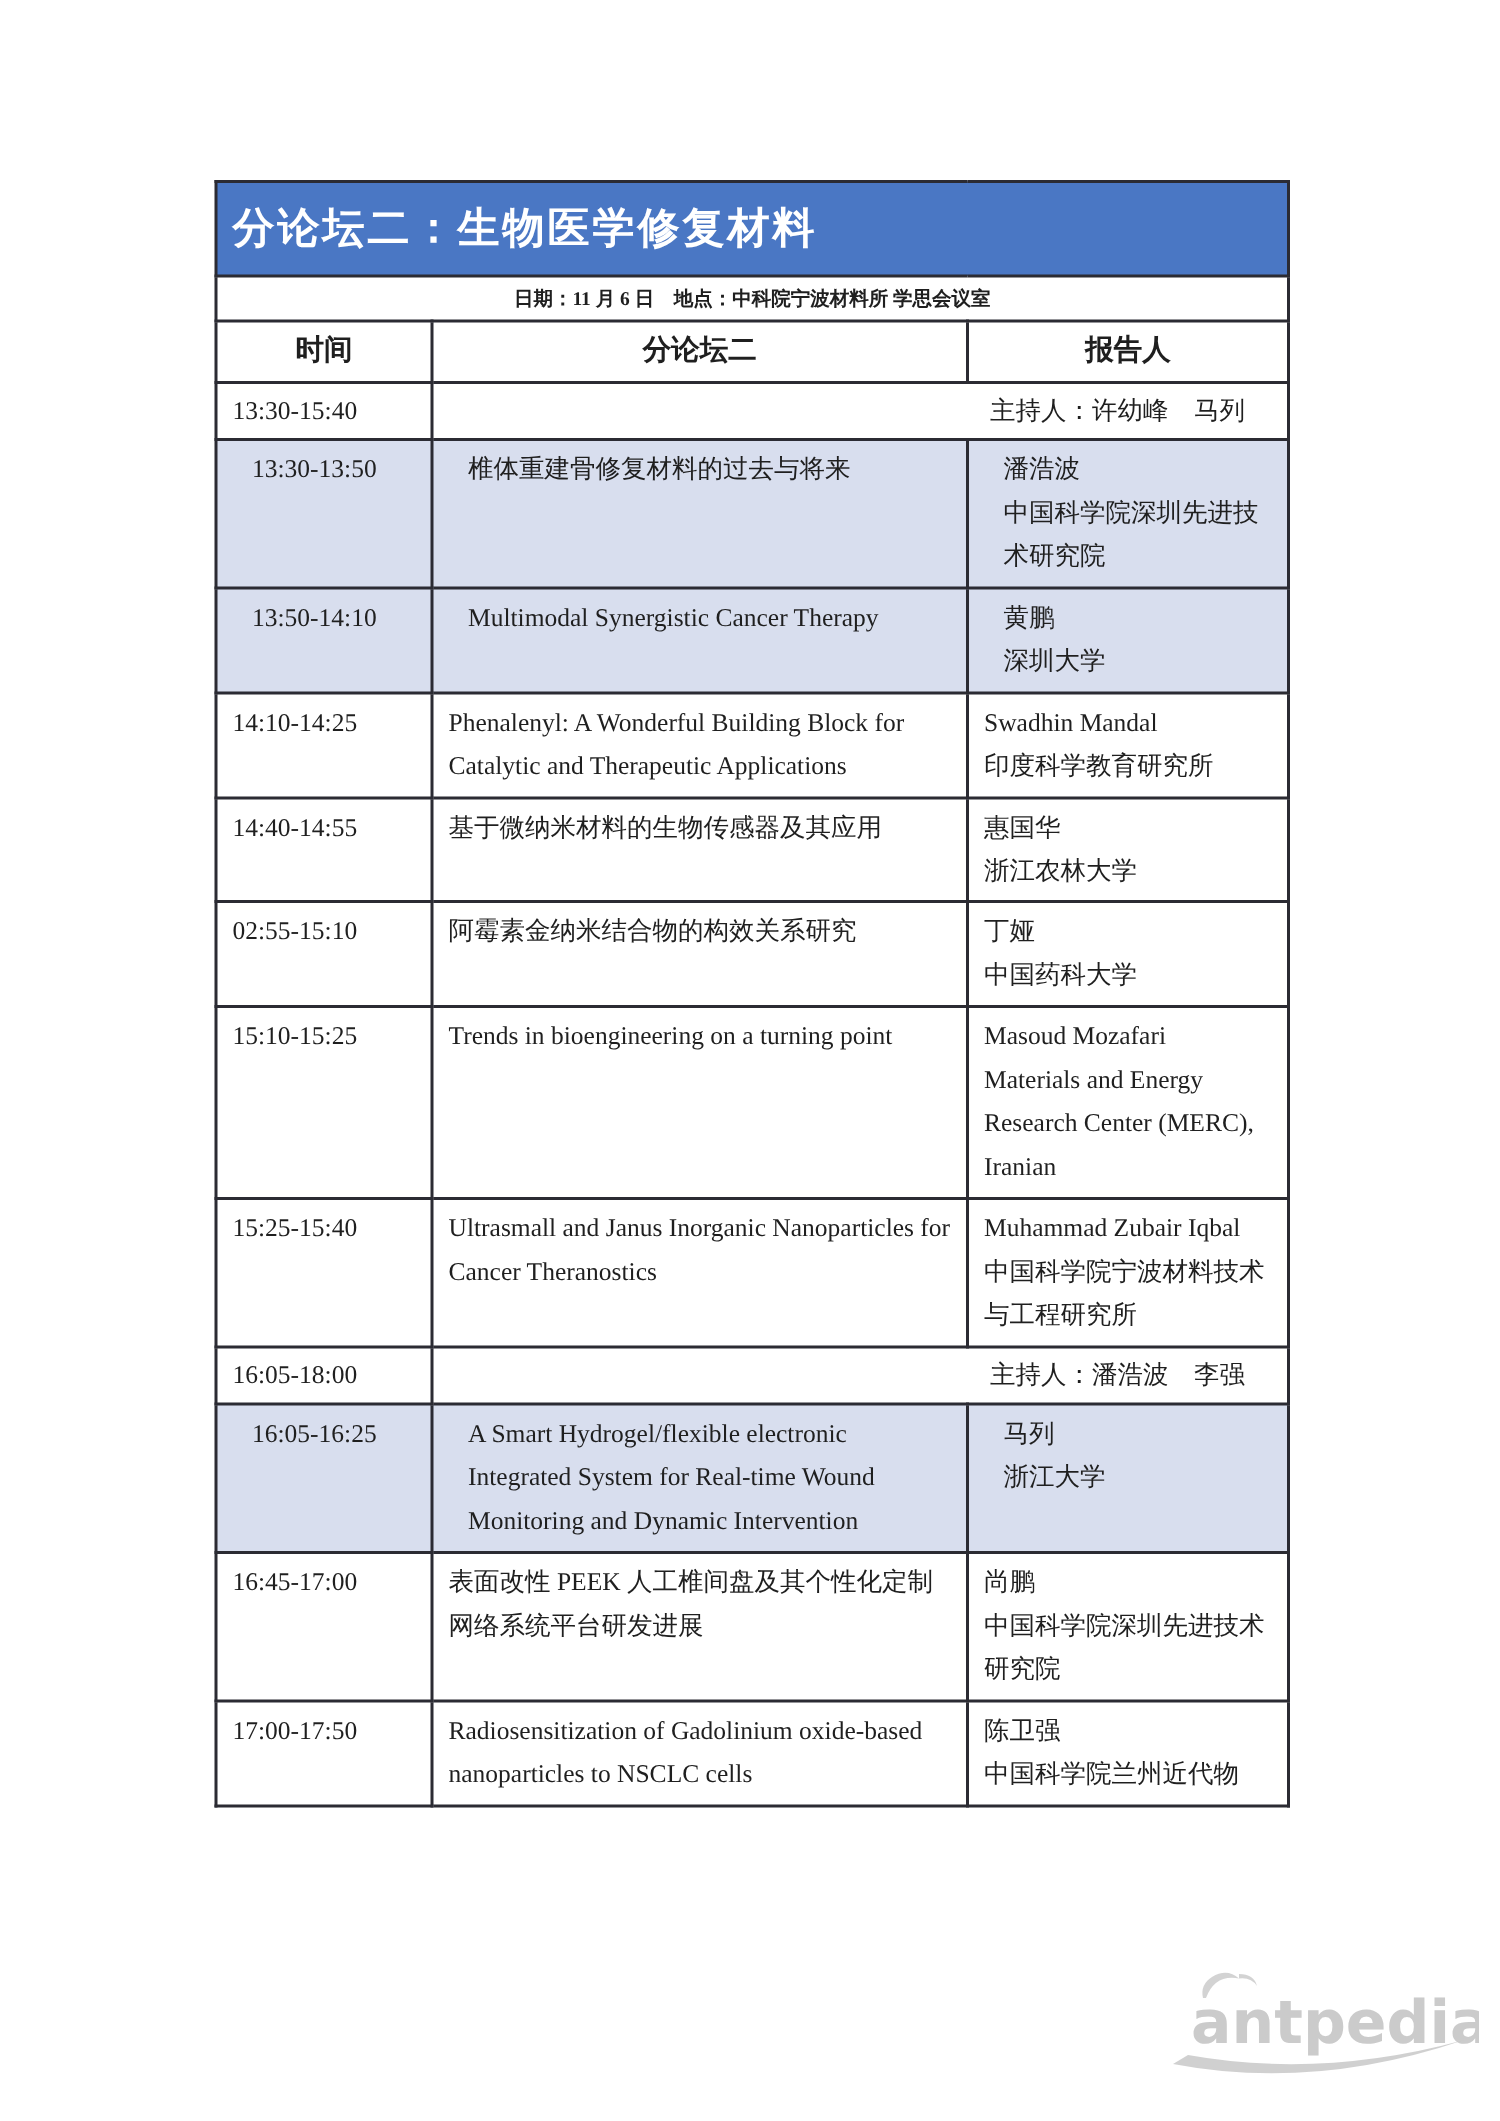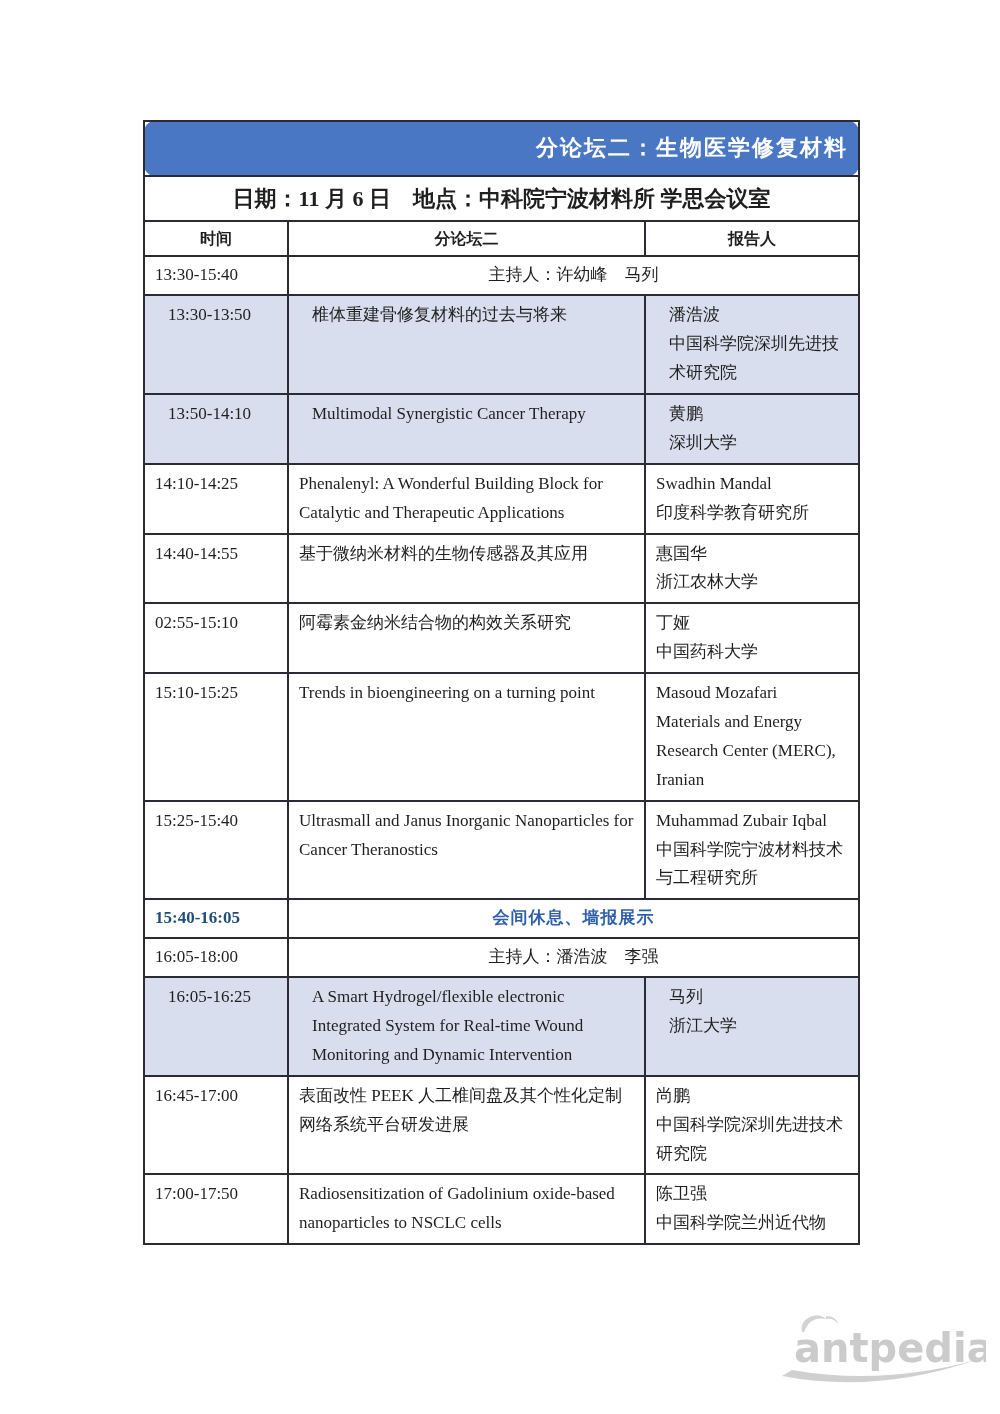--- a/index.html
+++ b/index.html
@@ -27,44 +27,43 @@
     border: 2px solid var(--border, #2b2b33);
     vertical-align: top;
     padding: 5px 10px;
     line-height: 1.7;
     font-weight: normal;
     word-wrap: break-word;
   }
   tr.title-row td {
     background: var(--header-bg, #4a77c4);
     color: var(--header-text, #ffffff);
-    text-align: right;
-    font-size: 22px;
+    text-align: left;
+    font-size: 28px;
     font-weight: bold;
     letter-spacing: 2px;
     padding: 11px 10px;
     line-height: 1.4;
-    border-radius: 11px;
   }
   tr.date-row td {
     text-align: center;
     font-weight: bold;
     padding: 3px 27px;
-    font-size: 22px;
+    font-size: 13px;
   }
   tr.cols th {
     text-align: center;
     font-weight: bold;
     padding: 3px 10px;
-    font-size: 16px;
+    font-size: 19px;
   }
   td.time { padding-left: 8px; padding-right: 4px; }
   td.speaker div { line-height: 1.7; }
   tr.shaded td { background: var(--shaded-row, #d8deee); padding-left: 23px; }
-  tr.chair td.merged { text-align: center; padding: 4px 28px; }
+  tr.chair td.merged { text-align: right; padding: 4px 28px; }
   tr.chair td, tr.break td { padding-top: 4px; padding-bottom: 4px; }
   tr.break td.time {
     font-weight: bold;
     color: var(--break-time, #1f4e79);
   }
   tr.break td.merged {
     text-align: center;
     font-weight: bold;
     color: var(--break-label, #2f5fa8);
     letter-spacing: 1px;
@@ -158,24 +157,20 @@
           </td>
         </tr>
         <tr class="talk">
           <td class="time">15:25-15:40</td>
           <td class="title-cell">Ultrasmall and Janus Inorganic Nanoparticles for Cancer Theranostics</td>
           <td class="speaker">
             <div>Muhammad Zubair Iqbal</div>
             <div>中国科学院宁波材料技术与工程研究所</div>
           </td>
         </tr>
-        <tr class="break">
-          <td class="time">15:40-16:05</td>
-          <td class="merged" colspan="2">会间休息、墙报展示</td>
-        </tr>
         <tr class="chair">
           <td class="time">16:05-18:00</td>
           <td class="merged" colspan="2">主持人：潘浩波　李强</td>
         </tr>
         <tr class="talk shaded">
           <td class="time">16:05-16:25</td>
           <td class="title-cell">A Smart Hydrogel/flexible electronic Integrated System for Real-time Wound Monitoring and Dynamic Intervention</td>
           <td class="speaker">
             <div>马列</div>
             <div>浙江大学</div>

